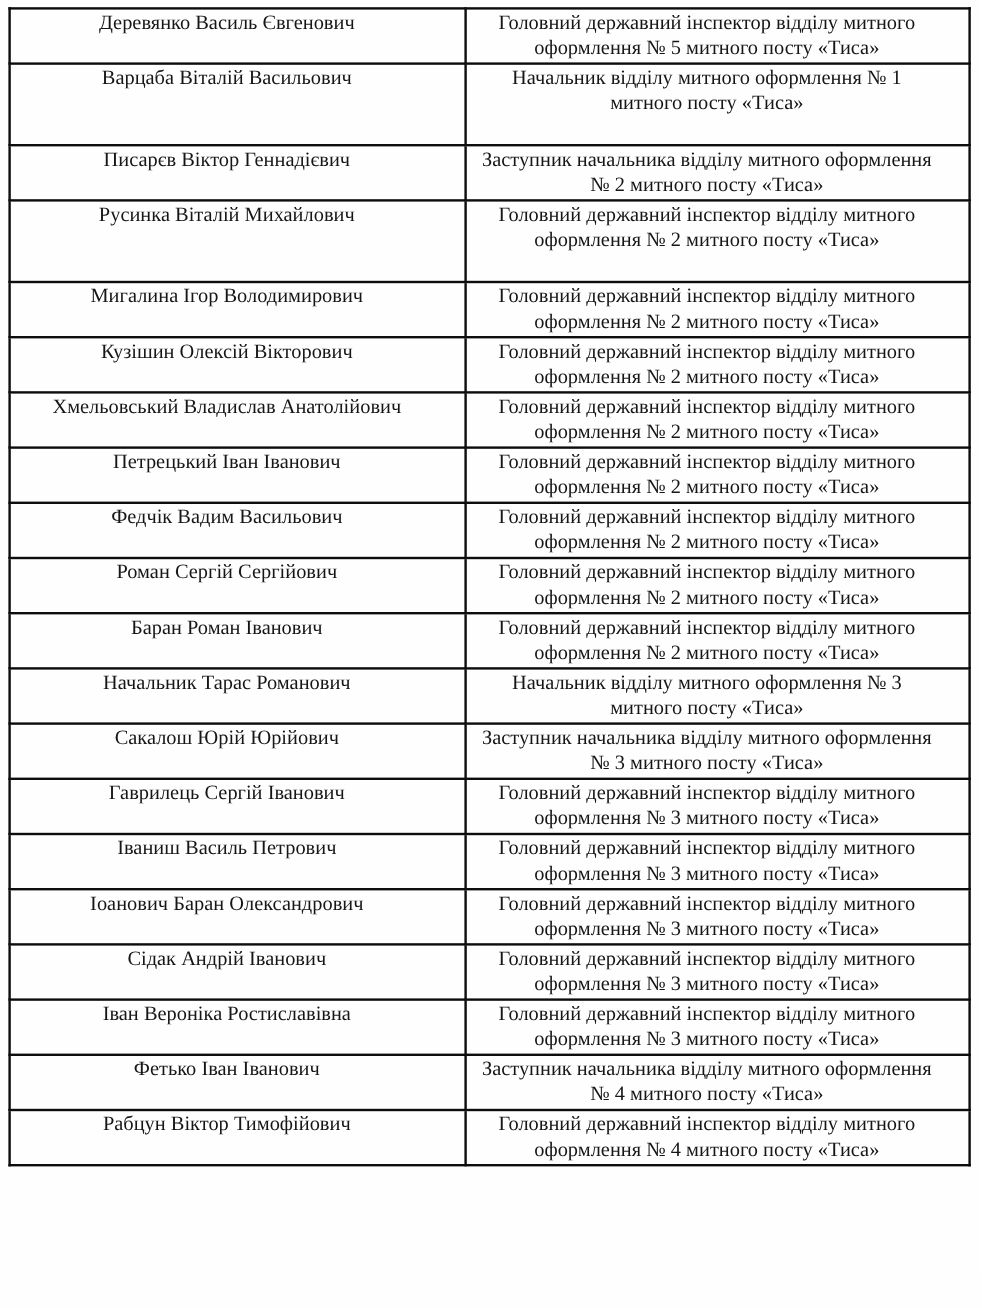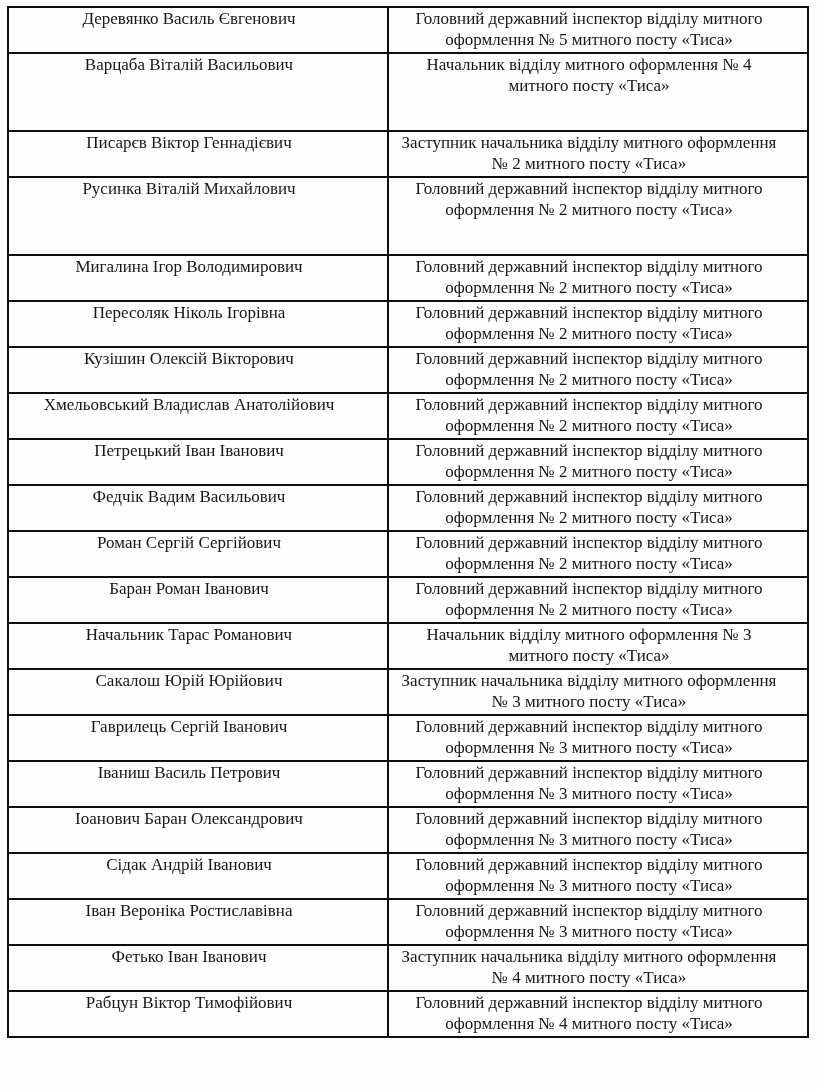--- a/index.html
+++ b/index.html
@@ -29,50 +29,46 @@
     border: 2px solid #0d0d0d;
     vertical-align: top;
     text-align: center;
     padding: 1px 28px 2px 10px;
     font-size: 17px;
     line-height: 20.5px;
   }
   td.name-cell { width: 47.5%; }
   td.position-cell { width: 52.5%; }
   tr.row-normal td { height: 41px; }
-  tr.row-tall td { height: 78px; }
+  tr.row-tall td { height: 68px; }
 </style>
 </head>
 <body>
 
 <div class="page">
   <table class="roster">
     <tbody>
         <tr class="row-normal">
     <td class="name-cell">Деревянко Василь Євгенович</td>
     <td class="position-cell">Головний державний інспектор відділу митного оформлення № 5 митного посту «Тиса»</td>
   </tr>
         <tr class="row-tall">
     <td class="name-cell">Варцаба Віталій Васильович</td>
-    <td class="position-cell">Начальник відділу митного оформлення № 4 митного посту «Тиса»</td>
+    <td class="position-cell">Начальник відділу митного оформлення № 1 митного посту «Тиса»</td>
   </tr>
         <tr class="row-normal">
     <td class="name-cell">Писарєв Віктор Геннадієвич</td>
     <td class="position-cell">Заступник начальника відділу митного оформлення № 2 митного посту «Тиса»</td>
   </tr>
         <tr class="row-tall">
     <td class="name-cell">Русинка Віталій Михайлович</td>
     <td class="position-cell">Головний державний інспектор відділу митного оформлення № 2 митного посту «Тиса»</td>
   </tr>
         <tr class="row-normal">
     <td class="name-cell">Мигалина Ігор Володимирович</td>
-    <td class="position-cell">Головний державний інспектор відділу митного оформлення № 2 митного посту «Тиса»</td>
-  </tr>
-        <tr class="row-normal">
-    <td class="name-cell">Пересоляк Ніколь Ігорівна</td>
     <td class="position-cell">Головний державний інспектор відділу митного оформлення № 2 митного посту «Тиса»</td>
   </tr>
         <tr class="row-normal">
     <td class="name-cell">Кузішин Олексій Вікторович</td>
     <td class="position-cell">Головний державний інспектор відділу митного оформлення № 2 митного посту «Тиса»</td>
   </tr>
         <tr class="row-normal">
     <td class="name-cell">Хмельовський Владислав Анатолійович</td>
     <td class="position-cell">Головний державний інспектор відділу митного оформлення № 2 митного посту «Тиса»</td>
   </tr>

